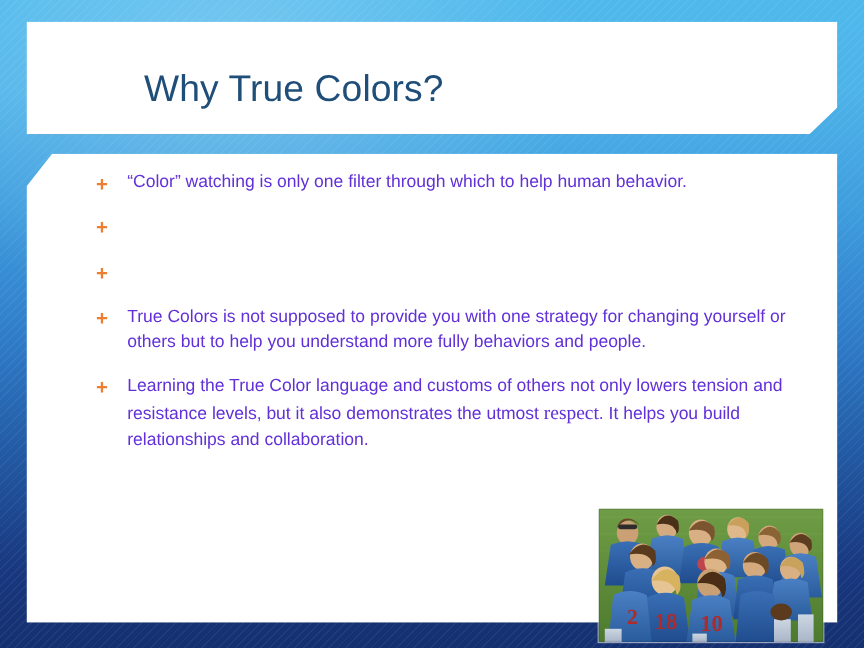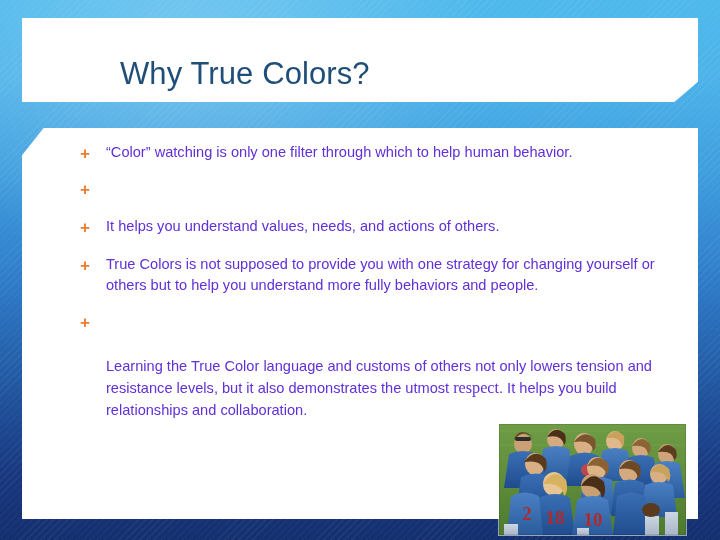--- a/index.html
+++ b/index.html
@@ -49,21 +49,21 @@
     background: radial-gradient(ellipse at center, rgba(255,255,255,0.22) 0%, rgba(255,255,255,0) 68%);
     pointer-events: none;
   }
 
   
   .title-plate {
     position: absolute;
     left: 22px;
     top: 18px;
     width: 676px;
-    height: 84px;
+    height: 94px;
     background: #ffffff;
     
     clip-path: polygon(0 0, 100% 0, 100% 76%, 96.5% 100%, 0 100%);
     box-shadow: 3px 4px 5px rgba(0, 20, 60, 0.35);
     text-align: center;
   }
   .title-text {
     position: absolute;
     left: 98px;
     top: 38px;
@@ -122,21 +122,21 @@
   .serif-word {
     font-family: "Liberation Serif", serif;
     font-size: 16.2px;
   }
 
   
   .bullet-row.b1 { margin-bottom: 14px; }
   .bullet-row.b2 { margin-bottom: 16px; }
   .bullet-row.b3 { margin-bottom: 16px; }
   .bullet-row.b4 { margin-bottom: 16px; }
-  .bullet-row.b5 .bullet-text { line-height: 22px; margin-top: 44px; }
+  .bullet-row.b5 .bullet-text { line-height: 22px; }
 
   
   .page-number {
     position: absolute;
     left: 0;
     right: 0;
     bottom: 12px;
     text-align: center;
     font-size: 9px;
     color: #b7b7b7;
@@ -176,21 +176,20 @@
         <div class="bullet-mark">+</div>
         <div class="bullet-text">“Color” watching is only one filter through which to help human behavior.</div>
       </div>
 
       <div class="bullet-row b2">
         <div class="bullet-mark">+</div>
       </div>
 
       <div class="bullet-row b3">
         <div class="bullet-mark">+</div>
-        <div class="bullet-text">It helps you understand values, needs, and actions of others.</div>
       </div>
 
       <div class="bullet-row b4">
         <div class="bullet-mark">+</div>
         <div class="bullet-text">True Colors is not supposed to provide you with one strategy for changing yourself or others but to help you understand more fully behaviors and people.</div>
       </div>
 
       <div class="bullet-row b5">
         <div class="bullet-mark">+</div>
         <div class="bullet-text"><span>Learning the True Color language and customs of others not only lowers tension and resistance levels, but it also demonstrates the utmost </span><span class="serif-word">respect</span><span>. It helps you build relationships and collaboration.</span></div>

